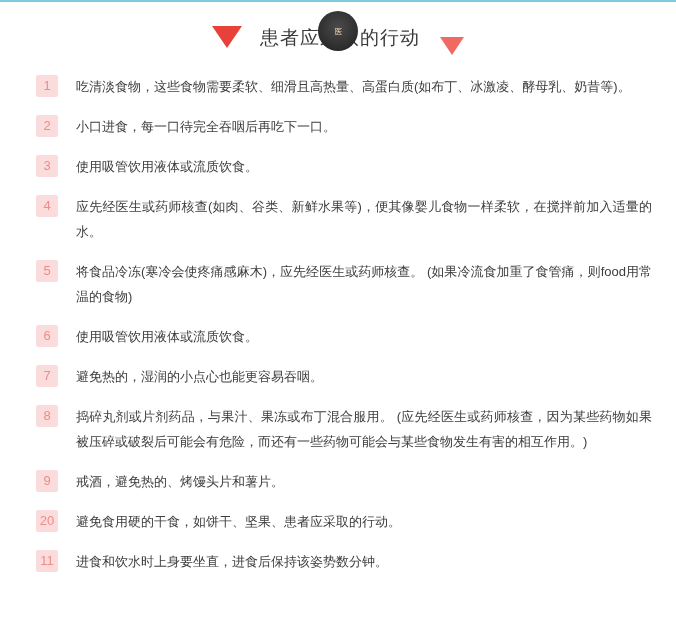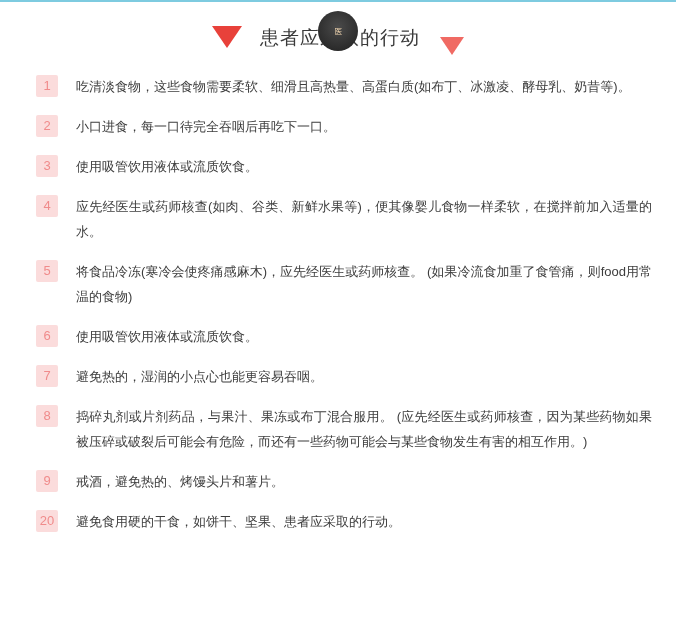--- a/index.html
+++ b/index.html
@@ -184,15 +184,19 @@
     <div class="item">
       <div class="num">9</div>
       <div class="text">戒酒，避免热的、烤馒头片和薯片。</div>
     </div>
 
     <div class="item">
       <div class="num">20</div>
       <div class="text">避免食用硬的干食，如饼干、坚果、患者应采取的行动。</div>
     </div>
 
+    <div class="item">
+      <div class="num">11</div>
+      <div class="text">进食和饮水时上身要坐直，进食后保持该姿势数分钟。</div>
+    </div>
 
   </div>
 </div>
 
 </body></html>

